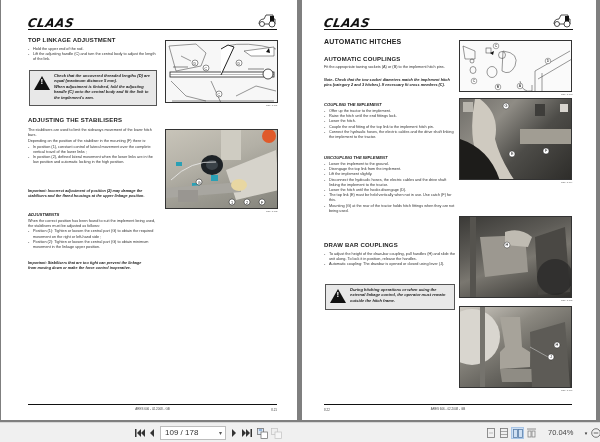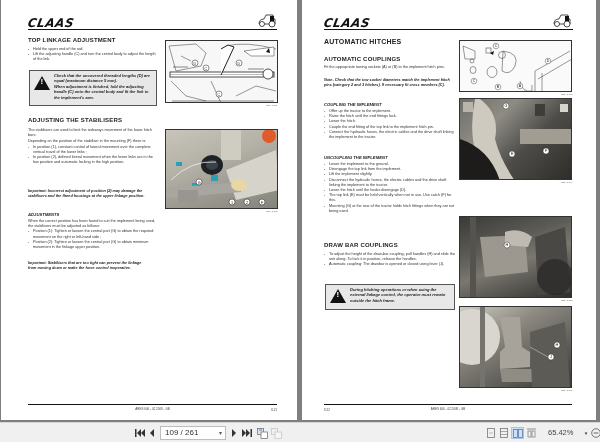--- a/index.html
+++ b/index.html
@@ -295,21 +295,21 @@
         <polygon points="6,0 2,4 6,8" fill="#333"></polygon>
         <polygon points="10,0 6,4 10,8" fill="#333"></polygon>
       </svg>
   </div>
   <div class="tb-btn" style="left:147px;width:10px;">
     <svg width="6" height="8" viewBox="0 0 6 8">
         <polygon points="5,0 1,4 5,8" fill="#333"></polygon>
       </svg>
   </div>
   <div class="pagebox">
-    <span>109 / 261</span>
+    <span>109 / 178</span>
     <span class="dd">▾</span>
   </div>
   <div class="tb-btn" style="left:229px;width:10px;">
     <svg width="6" height="8" viewBox="0 0 6 8">
         <polygon points="1,0 5,4 1,8" fill="#333"></polygon>
       </svg>
   </div>
   <div class="tb-btn" style="left:241px;width:12px;">
     <svg width="10" height="8" viewBox="0 0 10 8">
         <polygon points="0,0 4,4 0,8" fill="#333"></polygon>
@@ -351,21 +351,21 @@
       </svg>
   </div>
   <div class="tb-btn" style="left:526px;width:11px;">
     <svg width="9" height="10" viewBox="0 0 9 10">
         <line x1="0" y1="1" x2="9" y2="1" stroke="#777" stroke-width="0.8"></line>
         <rect x="1" y="3" width="3" height="6" fill="none" stroke="#777" stroke-width="0.7"></rect>
         <rect x="5" y="3" width="3" height="6" fill="none" stroke="#777" stroke-width="0.7"></rect>
       </svg>
   </div>
 
-  <div class="zoomval">65.42%</div>
+  <div class="zoomval">70.04%</div>
   <div class="tb-btn" style="left:583px;width:6px;font-size:5px;">▾</div>
   <div class="tb-btn" style="left:590px;width:12px;">
     <svg width="10" height="10" viewBox="0 0 10 10">
         <circle cx="5" cy="5" r="4.3" fill="none" stroke="#555" stroke-width="0.8"></circle>
         <line x1="2.7" y1="5" x2="7.3" y2="5" stroke="#555" stroke-width="0.9"></line>
       </svg>
   </div>
 </div>
 
 </body></html>

